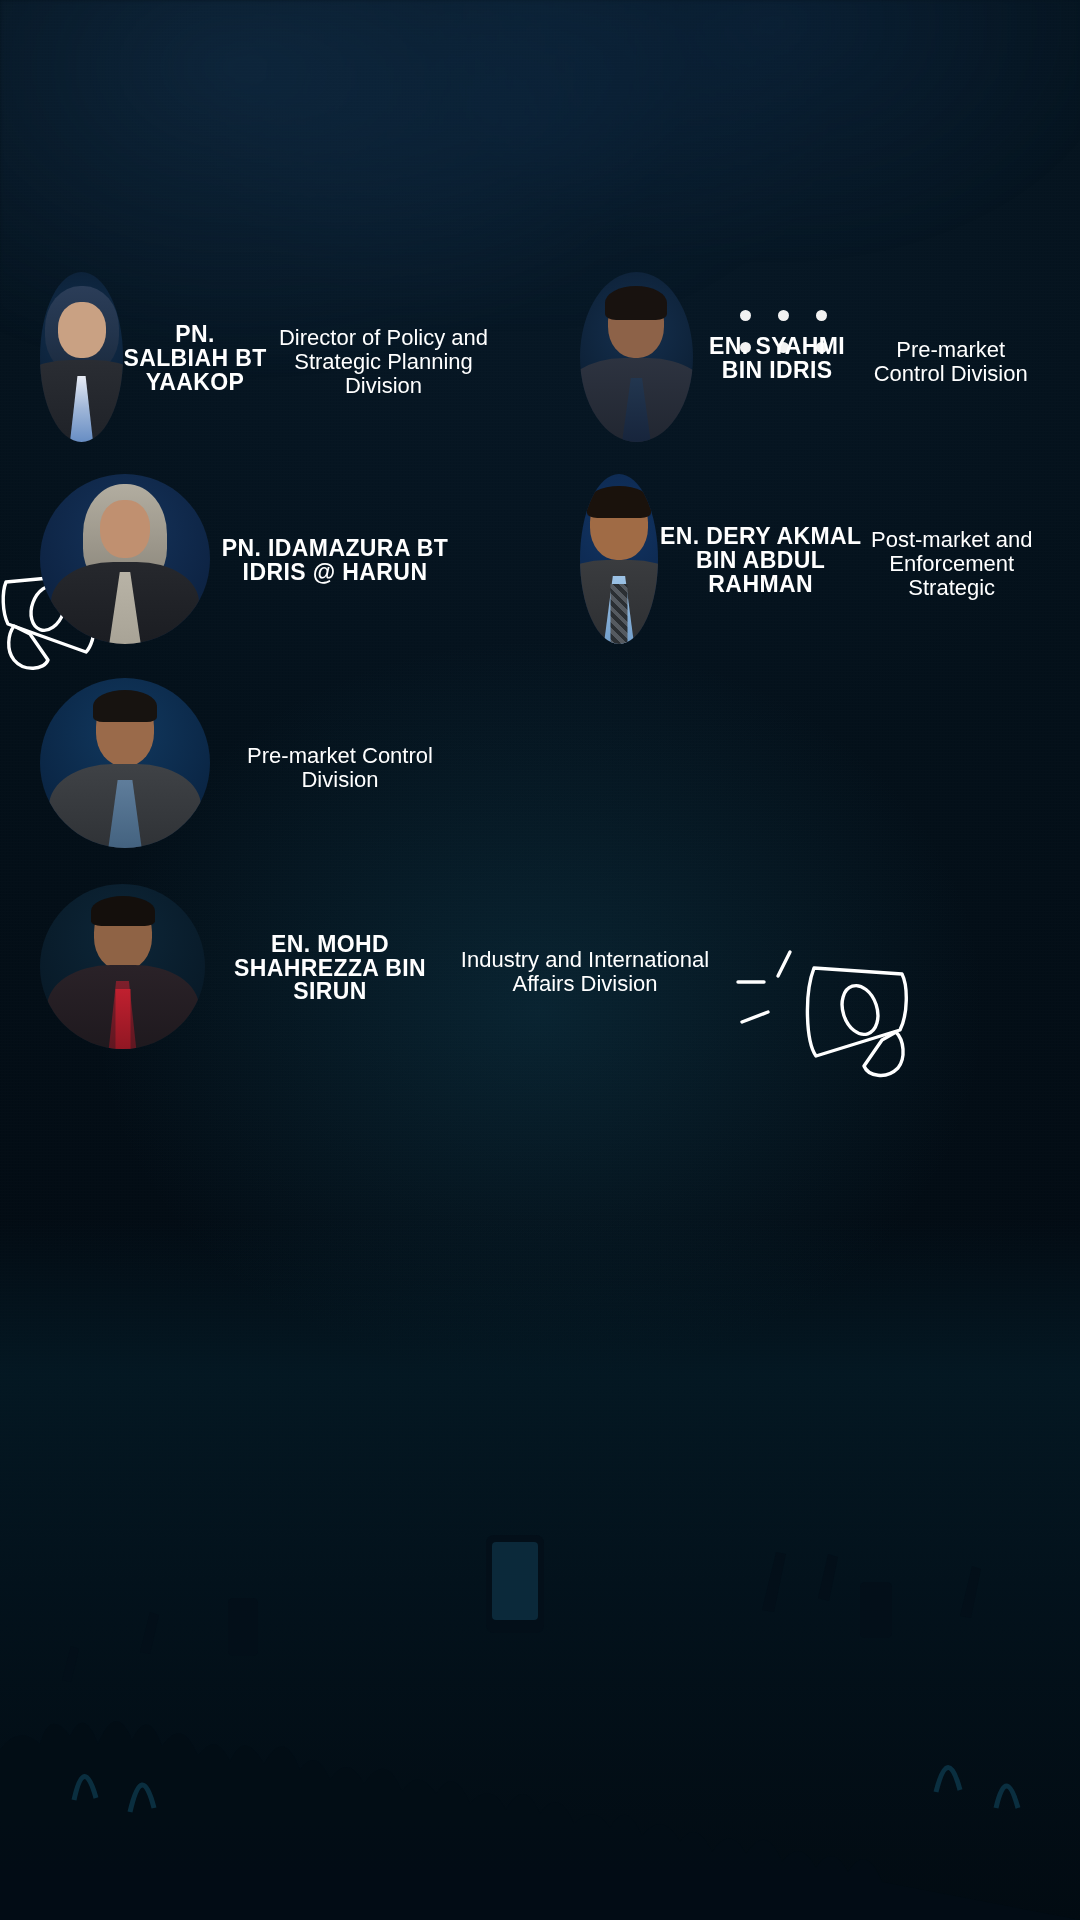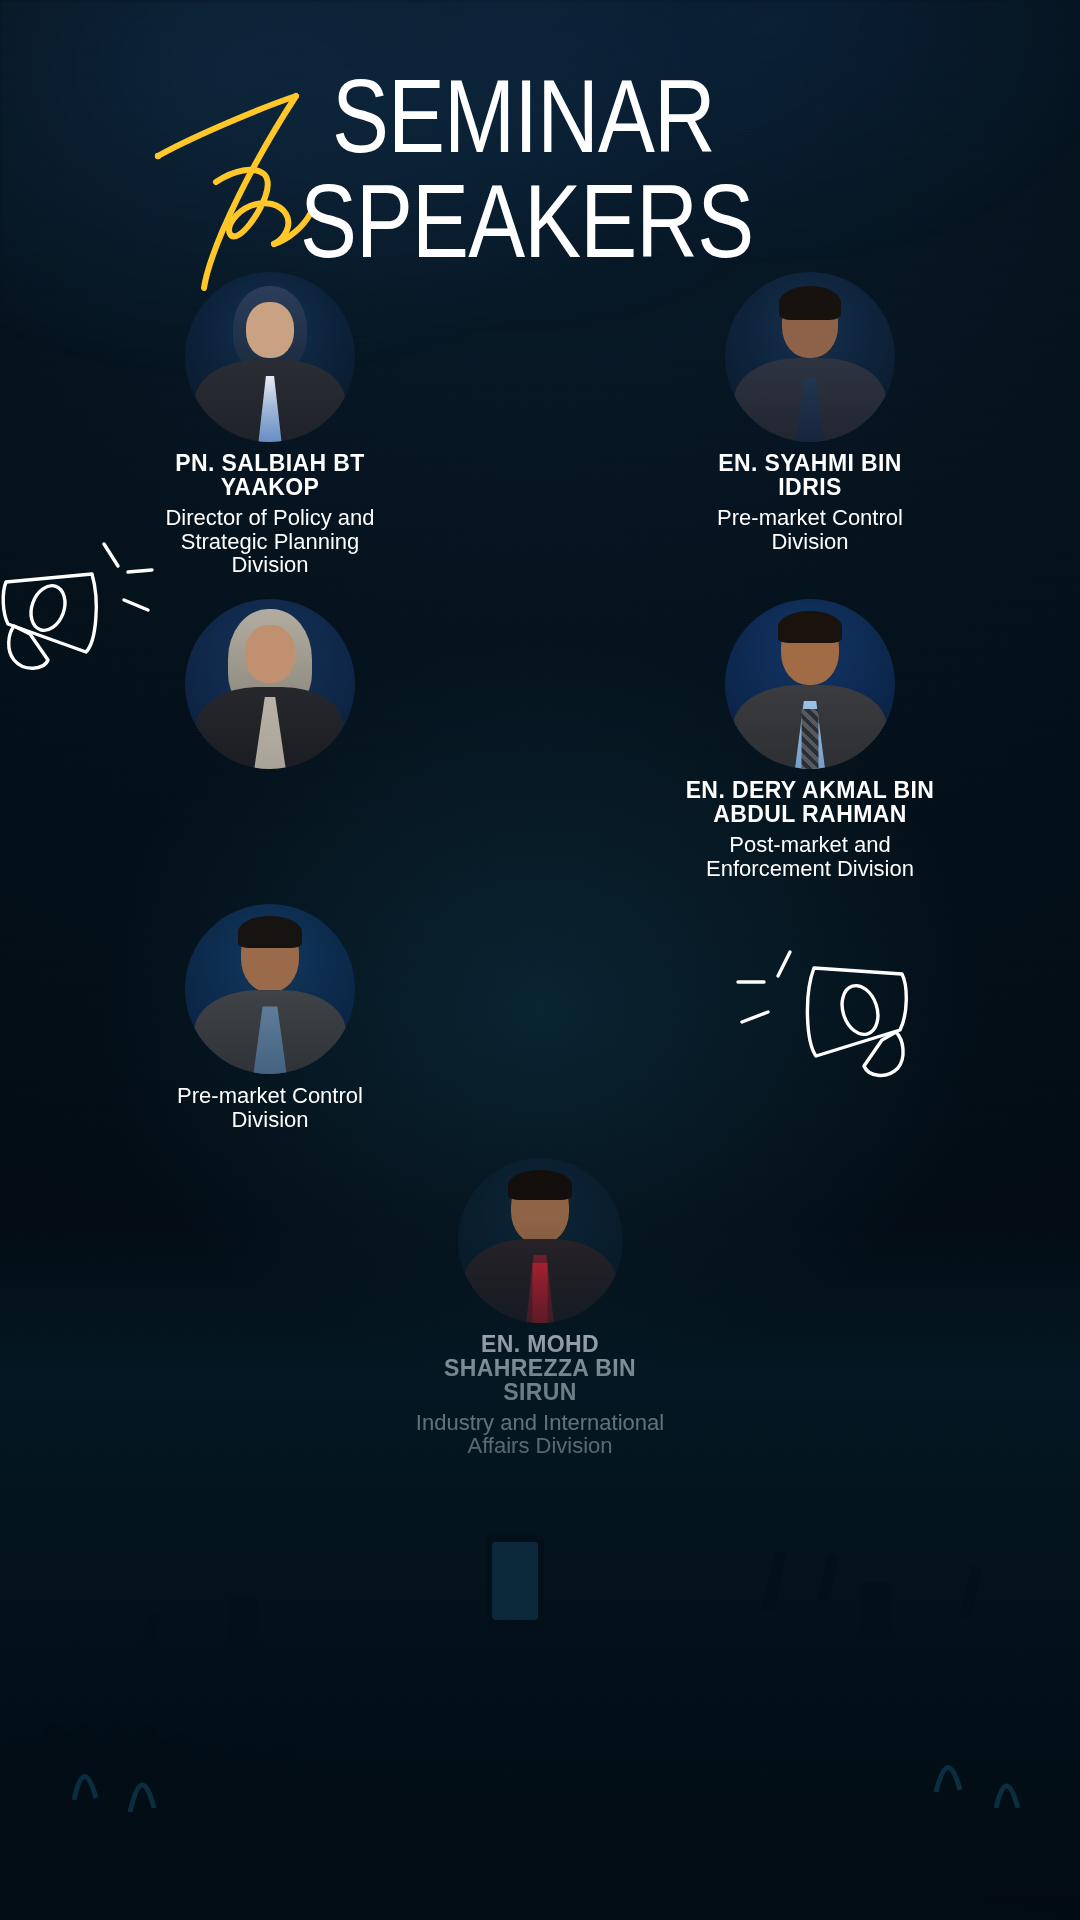--- a/index.html
+++ b/index.html
@@ -99,21 +99,21 @@
   .megaphone-left  { position:absolute; left:0px;   top:530px;  width:185px; height:160px; }
   .megaphone-right { position:absolute; left:720px; top:930px;  width:190px; height:165px; }
 
   
   .grid {
     position:absolute; top:272px; left:0; width:1080px;
   }
   .row { position:relative; width:1080px; display:flex; }
   .cell {
     width:50%;
-    display:flex; flex-direction:column; align-items:center;
+    display:flex; align-items:center;
     padding:0 40px;
   }
   .portrait {
     width:170px; height:170px;
     border-radius:50%;
     position:relative;
     overflow:hidden;
     margin-bottom:10px;
   }
   .portrait .ph-bg { position:absolute; inset:0; }
@@ -160,39 +160,20 @@
 </style>
 </head>
 <body>
 
 <div id="poster">
 
   <div class="bg-noise"></div>
   <div class="bg-top-smoke"></div>
   <div class="bg-mid-glow"></div>
 
-  <div class="header">
-
-    <div class="the-script">
-      <svg viewBox="0 0 230 230" width="230" height="230">
-        <g fill="none" stroke="#FFC727" stroke-width="6" stroke-linecap="round" stroke-linejoin="round">
-          <path d="M8 82 C 40 64, 110 34, 146 22"></path>
-          <path d="M146 22 C 120 62, 92 112, 72 158 C 62 182, 56 200, 54 214"></path>
-          <path d="M66 108 C 84 96, 104 92, 114 100 C 124 110, 112 134, 100 150 C 92 160, 84 166, 80 160 C 76 152, 86 138, 100 132 C 116 126, 130 130, 136 140 C 142 150, 136 164, 124 170"></path>
-          <path d="M124 170 C 138 166, 154 152, 160 140"></path>
-        </g>
-        <circle cx="8" cy="82" r="3.2" fill="#FFC727"></circle>
-      </svg>
-    </div>
-
-    <div class="title-block">
-      <div class="title-line title-seminar">SEMINAR</div>
-      <div class="title-line title-speakers">SPEAKERS</div>
-    </div>
-  </div>
 
   <div class="dots-deco">
     <span class="dot" style="left:0px;   top:0px;"></span>
     <span class="dot" style="left:38px;  top:0px;"></span>
     <span class="dot" style="left:76px;  top:0px;"></span>
     <span class="dot" style="left:0px;   top:32px;"></span>
     <span class="dot" style="left:38px;  top:32px;"></span>
     <span class="dot" style="left:76px;  top:32px;"></span>
   </div>
 
@@ -258,35 +239,36 @@
       <div class="cell">
         <div class="portrait">
           <div class="ph-bg" style="background:radial-gradient(circle at 50% 34%, #15335a 0%, #0d2343 70%, #091a33 100%);"></div>
           <div class="fig">
             <div class="head" style="top:10px; width:84px; height:104px; background:linear-gradient(180deg,#b2ada0 0%,#9b968a 60%,#8a867b 100%); border-radius:48% 48% 38% 38%;"></div>
             <div class="head" style="top:26px; width:50px; height:58px; background:#c09070; border-radius:46%;"></div>
             <div class="body" style="bottom:-14px; width:148px; height:96px; background:linear-gradient(180deg,#26282d 0%,#191b20 100%);"></div>
             <div class="shirt" style="bottom:-6px; width:52px; height:78px; background:linear-gradient(180deg,#b8b3a6 0%,#a7a295 100%); clip-path:polygon(40% 0,60% 0,82% 100%,18% 100%);"></div>
           </div>
         </div>
+        <div class="sp-name">PN. IDAMAZURA BT IDRIS @ HARUN</div>
       </div>
 
       <div class="cell">
         <div class="portrait">
           <div class="ph-bg" style="background:radial-gradient(circle at 50% 30%, #123564 0%, #0b2448 70%, #081b35 100%);"></div>
           <div class="fig">
             <div class="head" style="top:16px; width:58px; height:70px; background:#a06b45; border-radius:46%;"></div>
             <div class="head" style="top:12px; width:64px; height:32px; background:#1a120c; border-radius:50% 50% 16% 16%;"></div>
             <div class="body" style="bottom:-16px; width:154px; height:100px; background:linear-gradient(180deg,#3a3c3f 0%,#2a2c2f 100%);"></div>
             <div class="shirt" style="bottom:-6px; width:44px; height:74px; background:linear-gradient(180deg,#9dc3e6 0%,#6f9bc8 100%); clip-path:polygon(36% 0,64% 0,86% 100%,14% 100%);"></div>
             <div class="shirt" style="bottom:-6px; width:17px; height:66px; background:repeating-linear-gradient(45deg,#2b2f33 0 4px,#555a60 4px 8px);"></div>
           </div>
         </div>
         <div class="sp-name">EN. DERY AKMAL BIN ABDUL RAHMAN</div>
-        <div class="sp-role">Post-market and Enforcement Division</div>
+        <div class="sp-role">Post-market and Enforcement Strategic</div>
       </div>
     </div>
 
     <div class="row row-3">
       <div class="cell">
         <div class="portrait">
           <div class="ph-bg" style="background:radial-gradient(circle at 50% 32%, #11385e 0%, #0a2544 70%, #081d36 100%);"></div>
           <div class="fig">
             <div class="head" style="top:16px; width:58px; height:72px; background:#9a6a4a; border-radius:46%;"></div>
             <div class="head" style="top:12px; width:64px; height:32px; background:#171310; border-radius:50% 50% 16% 16%;"></div>

